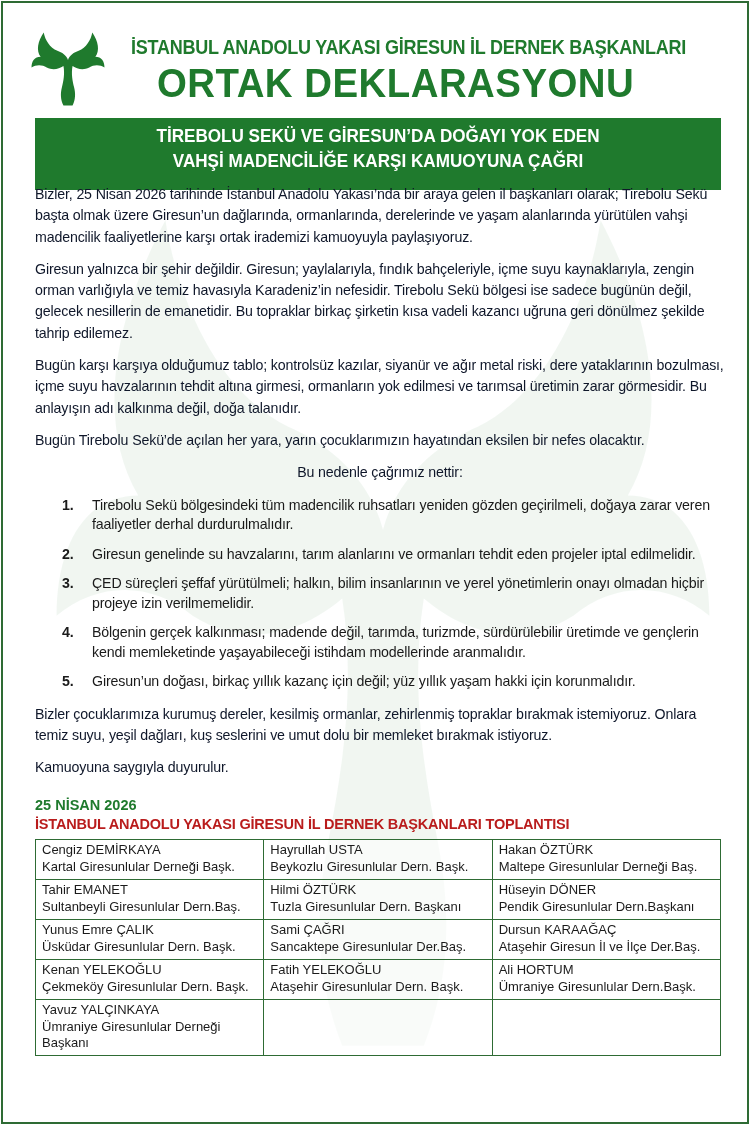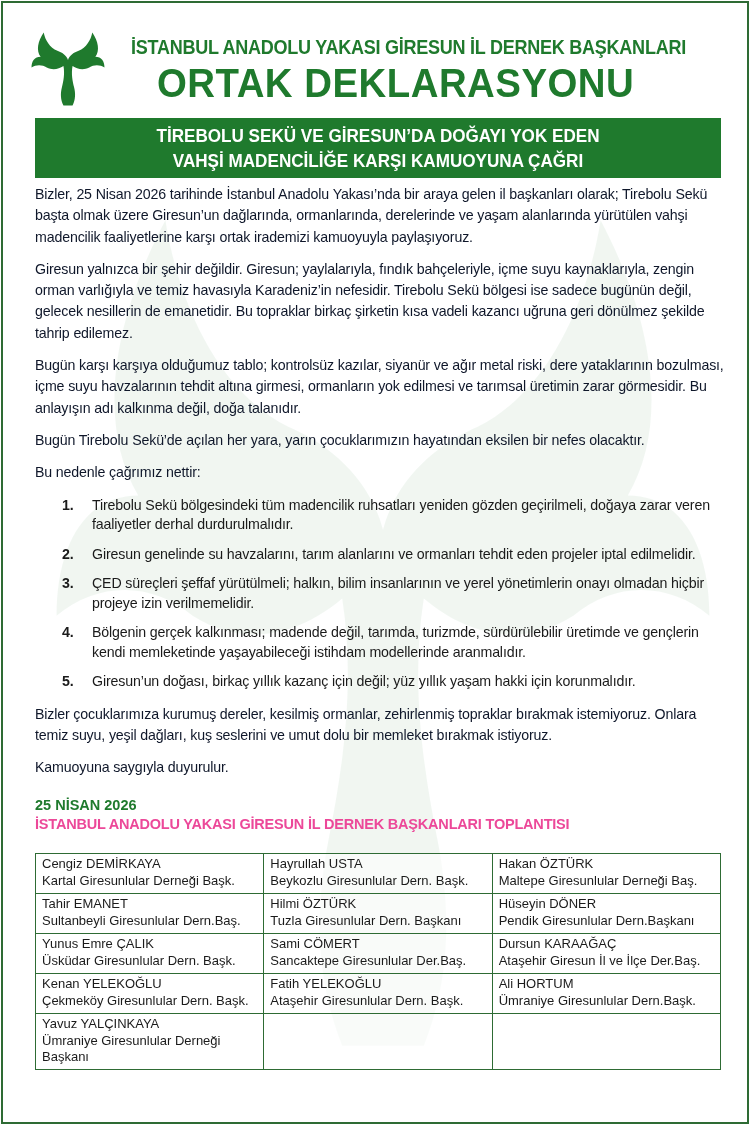--- a/index.html
+++ b/index.html
@@ -21,36 +21,36 @@
       color: #1f7a2d; letter-spacing: -0.3px; white-space: nowrap;
       transform: scaleX(0.88); transform-origin: left center;
     }
     .title-main {
       position: absolute; left: 154px; top: 58px; width: 560px;
       font-family: "Liberation Sans", sans-serif; font-weight: bold; font-size: 40px;
       color: #1f7a2d; letter-spacing: 0.5px; white-space: nowrap;
       transform: scaleX(0.96); transform-origin: left center;
     }
     .banner {
-      position: absolute; left: 32px; top: 115px; width: 686px; height: 60px;
+      position: absolute; left: 32px; top: 115px; width: 686px; height: 72px;
       background: #1f7a2d; color: #ffffff; text-align: center;
       font-weight: bold; font-size: 19px; line-height: 25px; padding-top: 5px;
     }
     .banner span { display: block; transform: scaleX(0.9); }
     .content { position: absolute; left: 32px; top: 181px; width: 690px; }
     .para {
       font-size: 14.2px; line-height: 21.3px; color: #0f172a; margin-bottom: 11px;
       letter-spacing: -0.15px;
     }
-    .intro { margin-top: 10px; margin-bottom: 12px; }
+    .intro { margin-top: 10px; margin-bottom: 12px; text-align: center; }
     ol.demands { list-style: none; margin-left: 27px; margin-bottom: 12px; }
     ol.demands li { display: flex; font-size: 14.2px; line-height: 19.5px; margin-bottom: 10px; letter-spacing: -0.15px; }
     .num { font-weight: bold; width: 30px; flex: 0 0 30px; }
     .date-line { font-weight: bold; color: #1f7a2d; font-size: 14.5px; line-height: 19px; margin-top: 18px; }
-    .meeting-line { font-weight: bold; color: #ec4899; font-size: 14.5px; line-height: 19px; margin-bottom: 19px; letter-spacing: -0.2px; }
+    .meeting-line { font-weight: bold; color: #b91c1c; font-size: 14.5px; line-height: 19px; margin-bottom: 5px; letter-spacing: -0.2px; }
     table.signers {
       border-collapse: collapse; width: 686px; table-layout: fixed;
     }
     table.signers td {
       border: 1.5px solid #2e6b34; text-align: left; vertical-align: top;
       font-size: 13px; line-height: 16.5px; padding: 2px 6px 3px; color: #1b1b1b;
       height: 40px; background: rgba(255,255,255,0.6);
     }
     table.signers td .name, table.signers td .role { display: block; }
   </style>
@@ -141,21 +141,21 @@
               <span class="name">Hüseyin DÖNER</span>
               <span class="role">Pendik Giresunlular Dern.Başkanı</span>
             </td>
         </tr>
         <tr>
           <td>
               <span class="name">Yunus Emre ÇALIK</span>
               <span class="role">Üsküdar Giresunlular Dern. Başk.</span>
             </td>
           <td>
-              <span class="name">Sami CÖMERT</span>
+              <span class="name">Sami ÇAĞRI</span>
               <span class="role">Sancaktepe Giresunlular Der.Baş.</span>
             </td>
           <td>
               <span class="name">Dursun KARAAĞAÇ</span>
               <span class="role">Ataşehir Giresun İl ve İlçe Der.Baş.</span>
             </td>
         </tr>
         <tr>
           <td>
               <span class="name">Kenan YELEKOĞLU</span>

